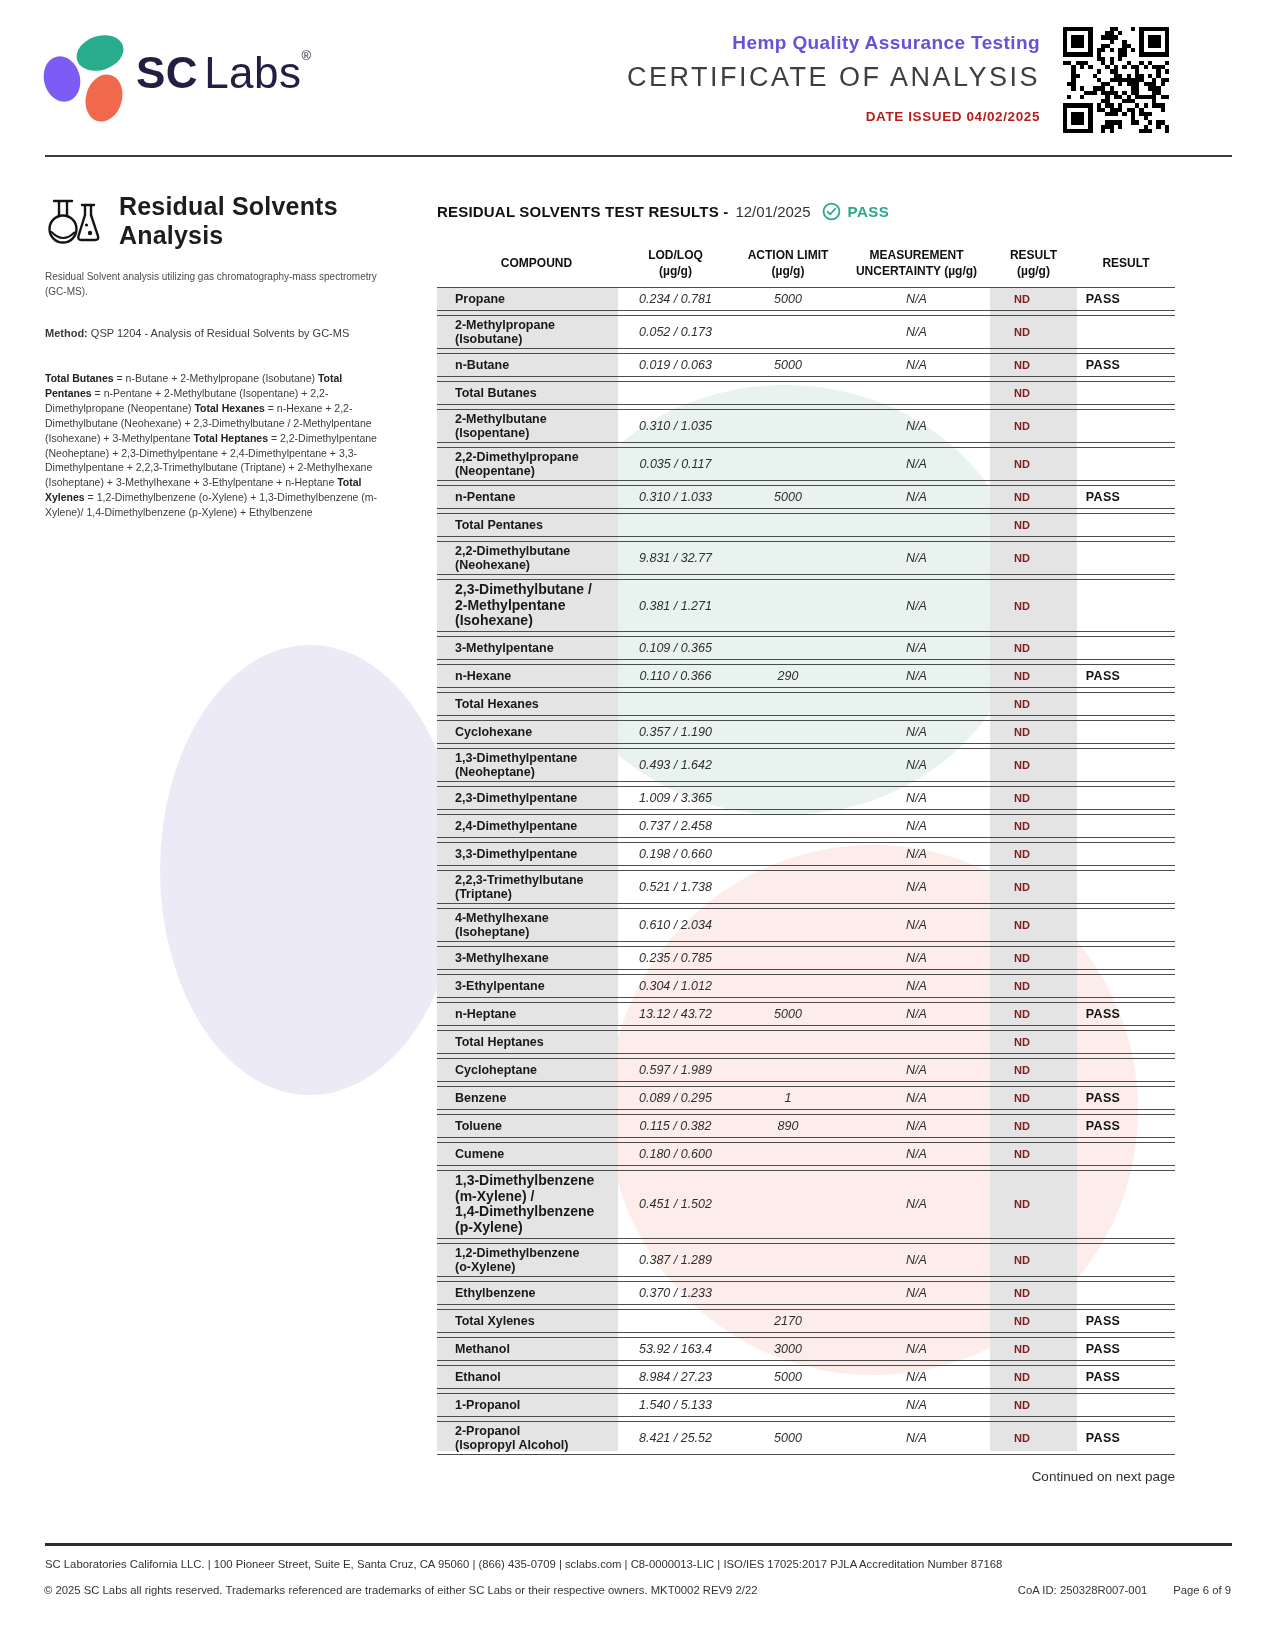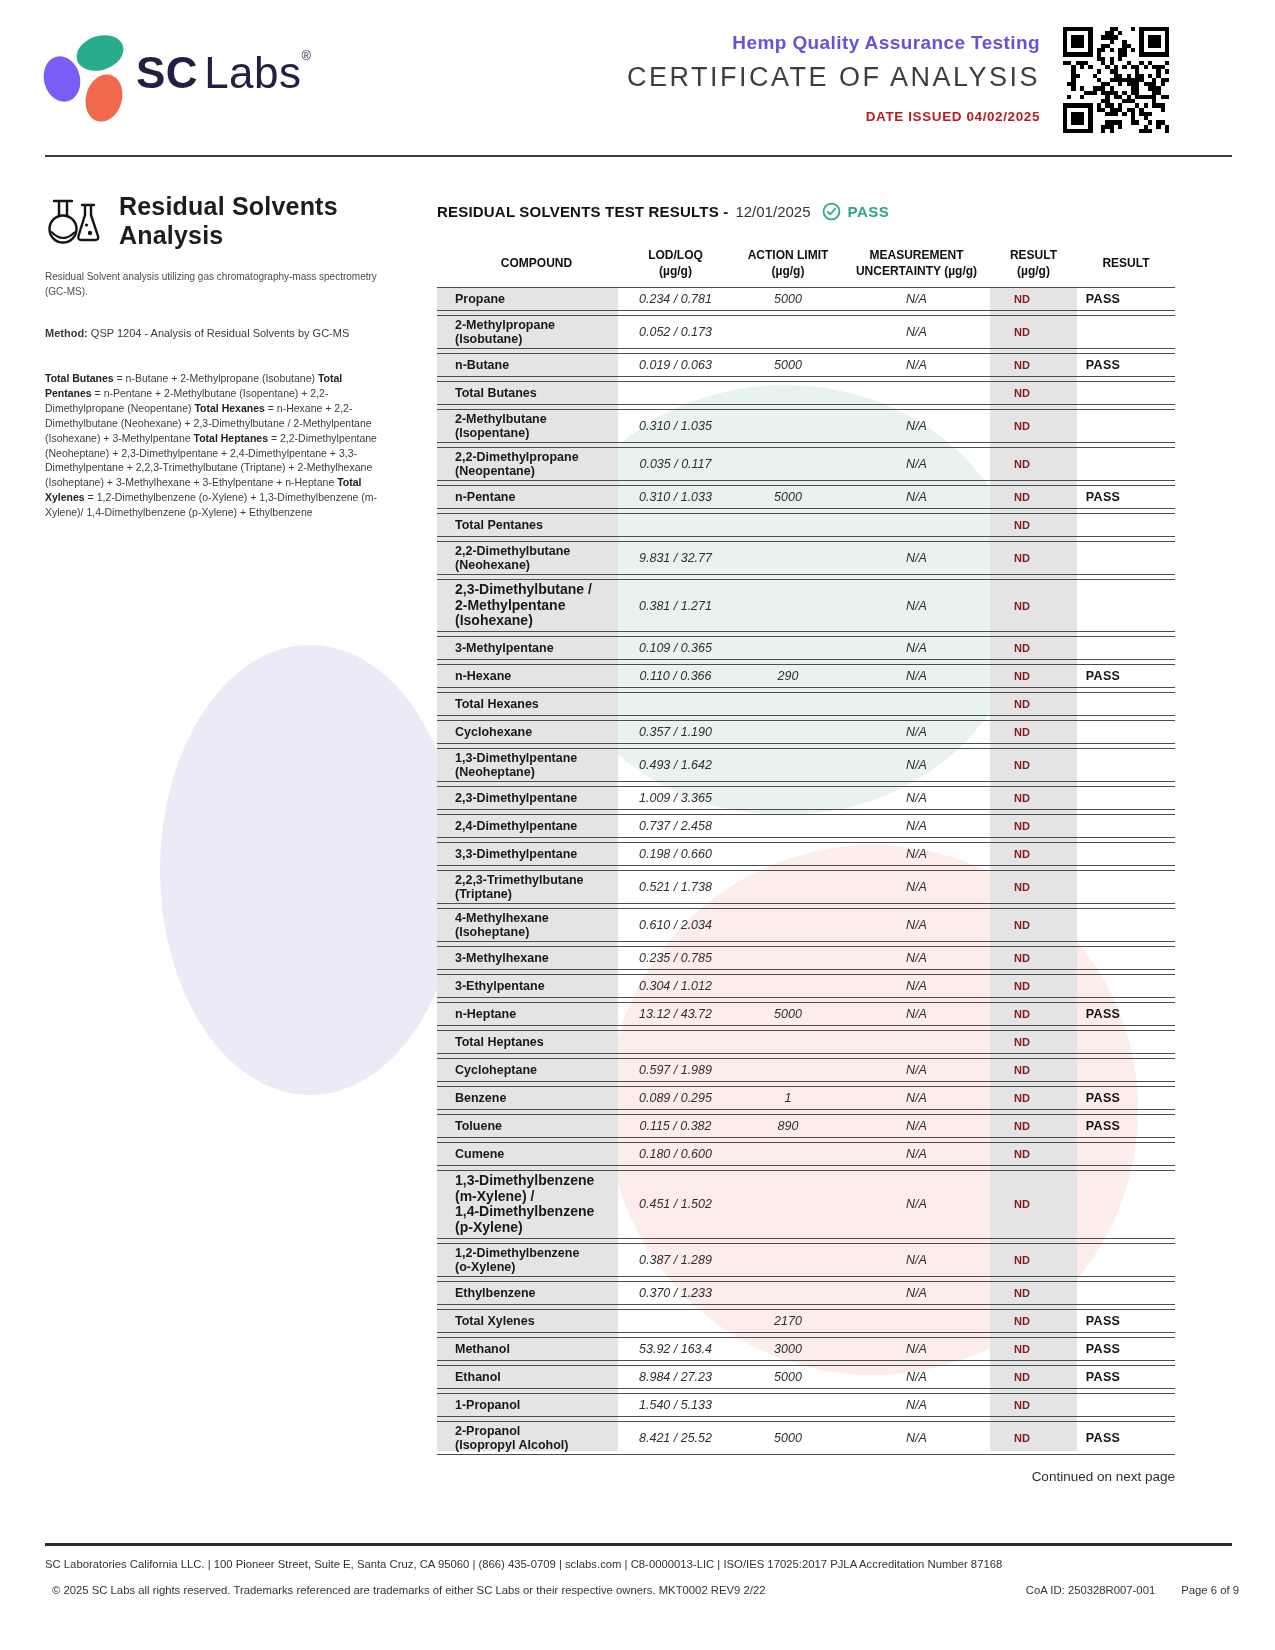--- a/index.html
+++ b/index.html
@@ -72,21 +72,21 @@
   .c-lod, .c-act, .c-unc { font-style:italic; font-size:12.5px; color:#2e2e2e; text-align:center; }
   .c-lod { width:115px; } .c-act { width:110px; } .c-unc { width:147px; }
   .c-res { width:64px; font-weight:700; font-size:11px; color:#7f1d1d; text-align:center; }
   .c-pass { width:98px; font-weight:700; font-size:12.5px; color:#141414; text-align:center; letter-spacing:.3px; }
 
   .continued { margin-top:14px; text-align:right; font-size:13.5px; color:#2e2e2e; }
 
   
   .footer-rule { position:absolute; left:45px; top:1543px; width:1187px; height:3px; background:#2c2c2c; z-index:2; }
   .footer-1 { position:absolute; left:45px; top:1558px; width:1187px; font-size:11.3px; color:#333; z-index:2; }
-  .footer-2 { position:absolute; left:52px; top:1584px; width:1187px; font-size:11.3px; color:#333; display:flex; justify-content:space-between; z-index:2; }
+  .footer-2 { position:absolute; left:44px; top:1584px; width:1187px; font-size:11.3px; color:#333; display:flex; justify-content:space-between; z-index:2; }
   .footer-2 .fr { display:flex; gap:26px; }
 </style>
 </head>
 <body>
 
 <div class="blob blob-lavender"></div>
 <div class="blob blob-teal"></div>
 <div class="blob blob-pink"></div>
 
 <div class="logo">

